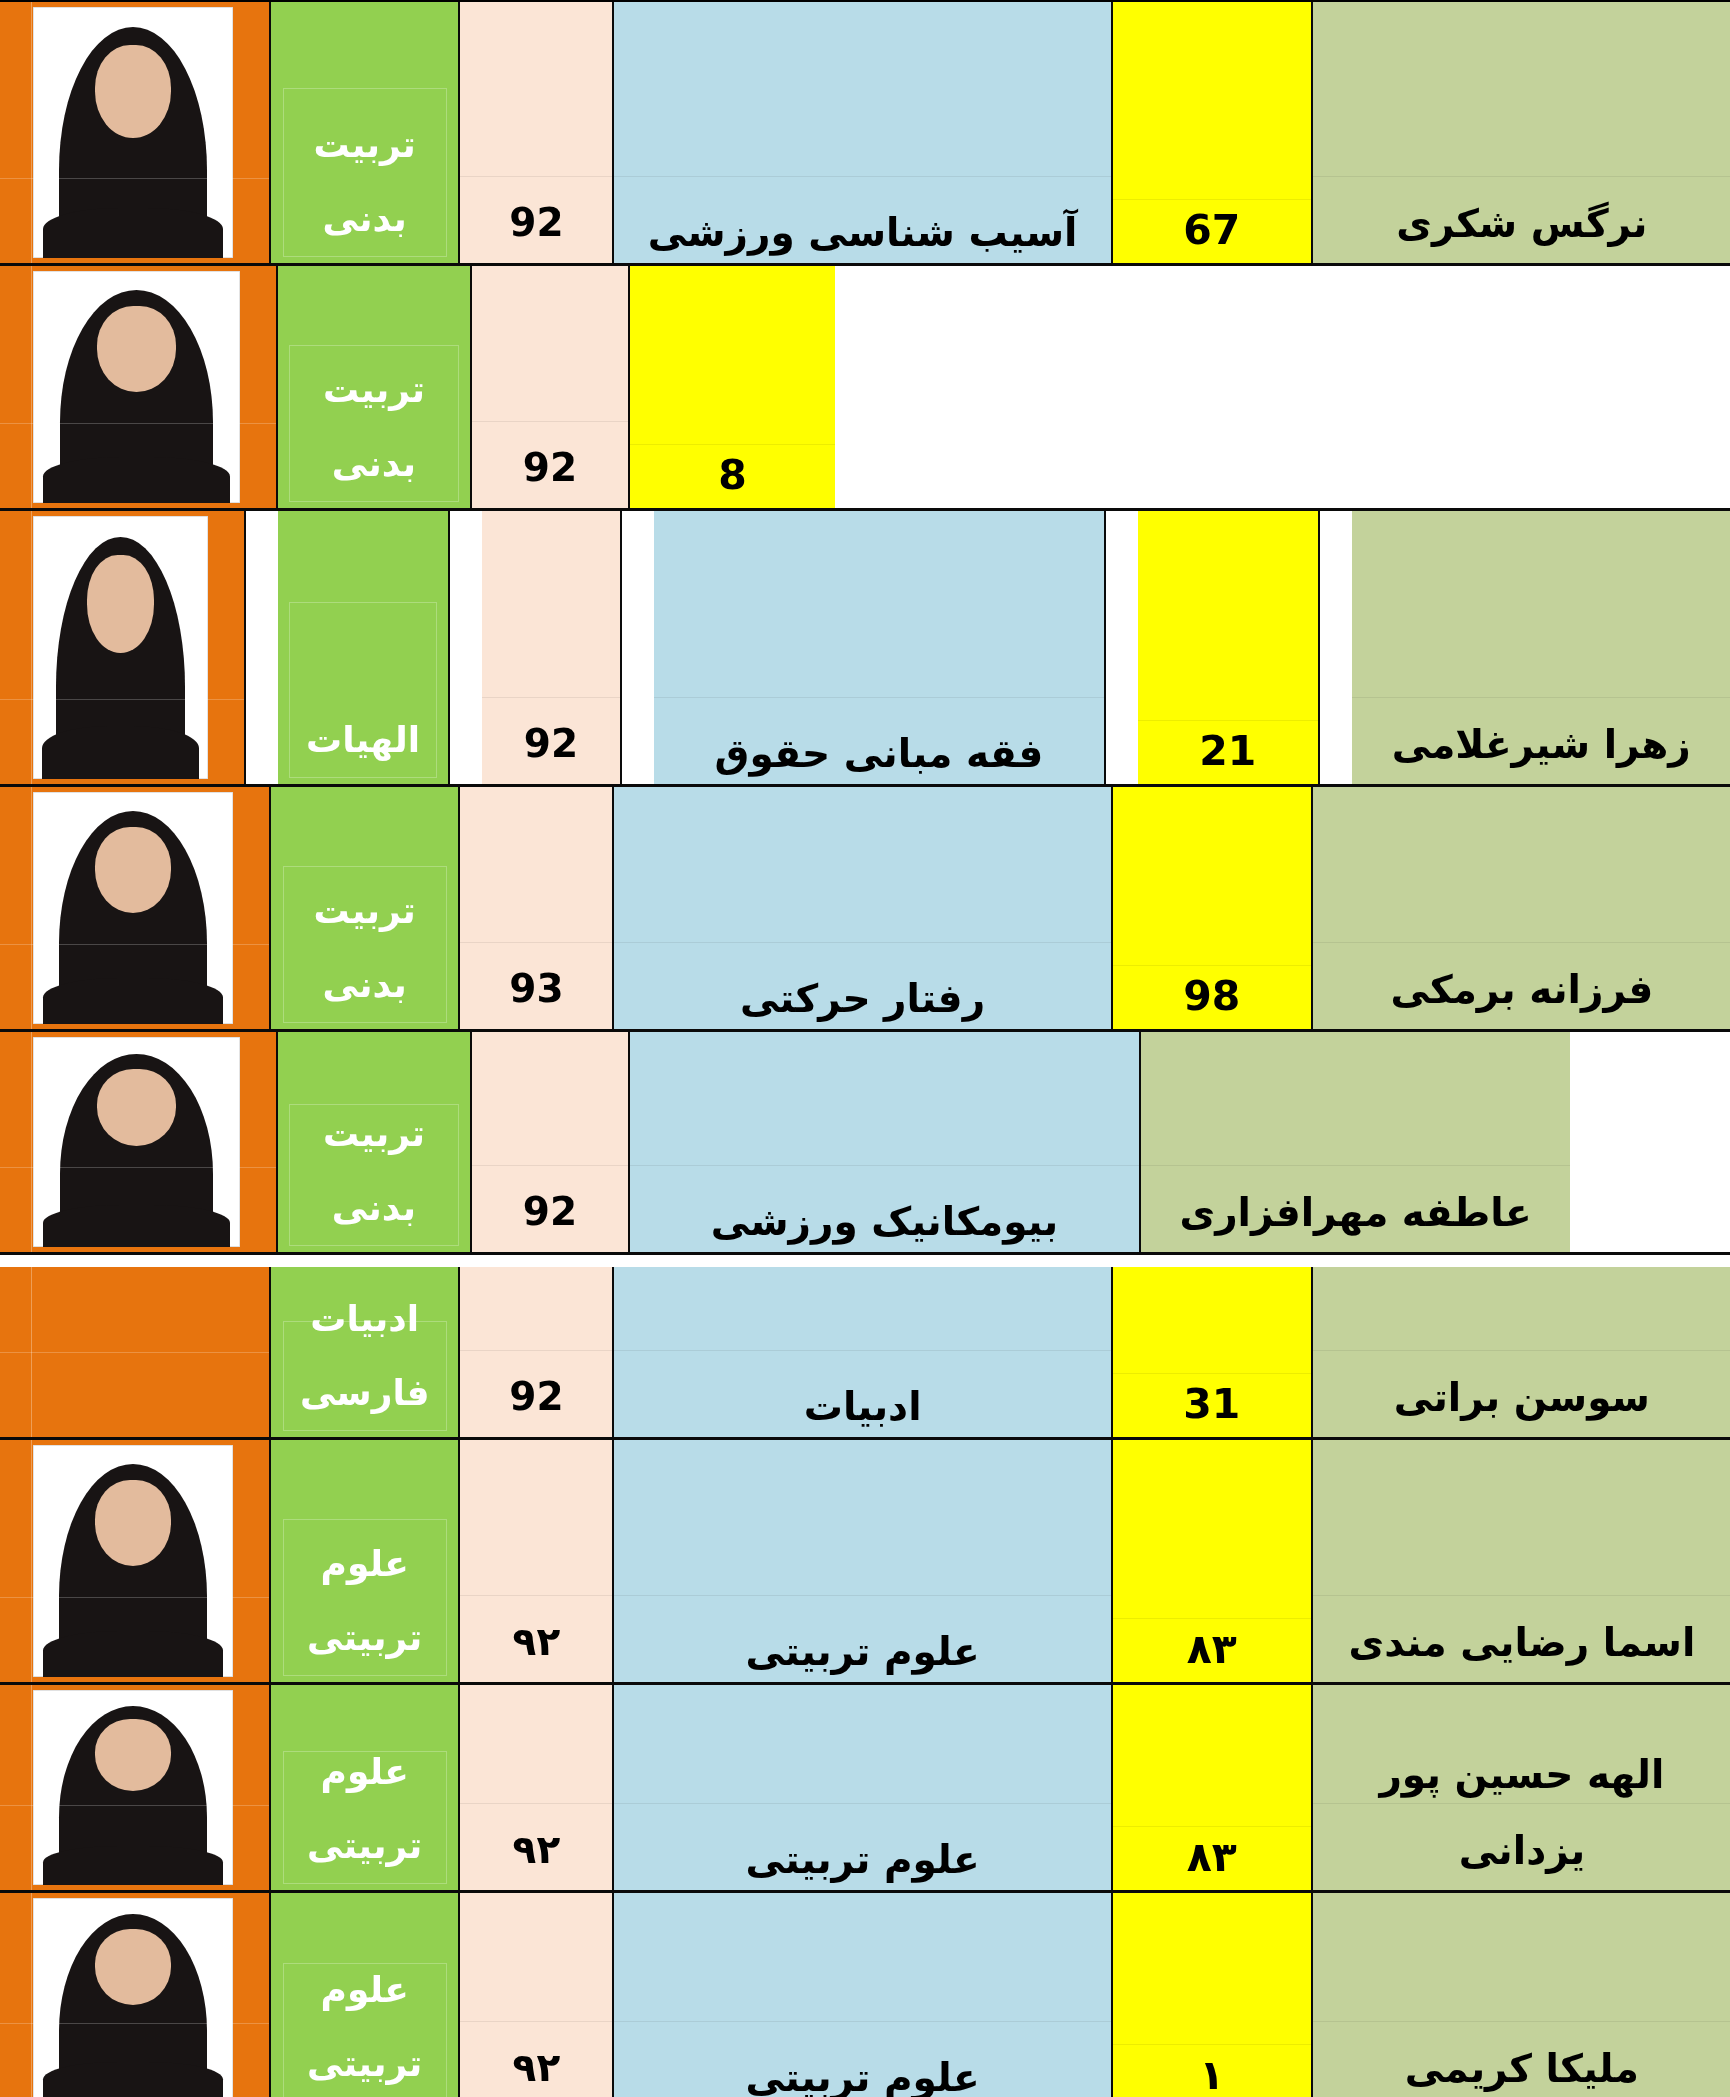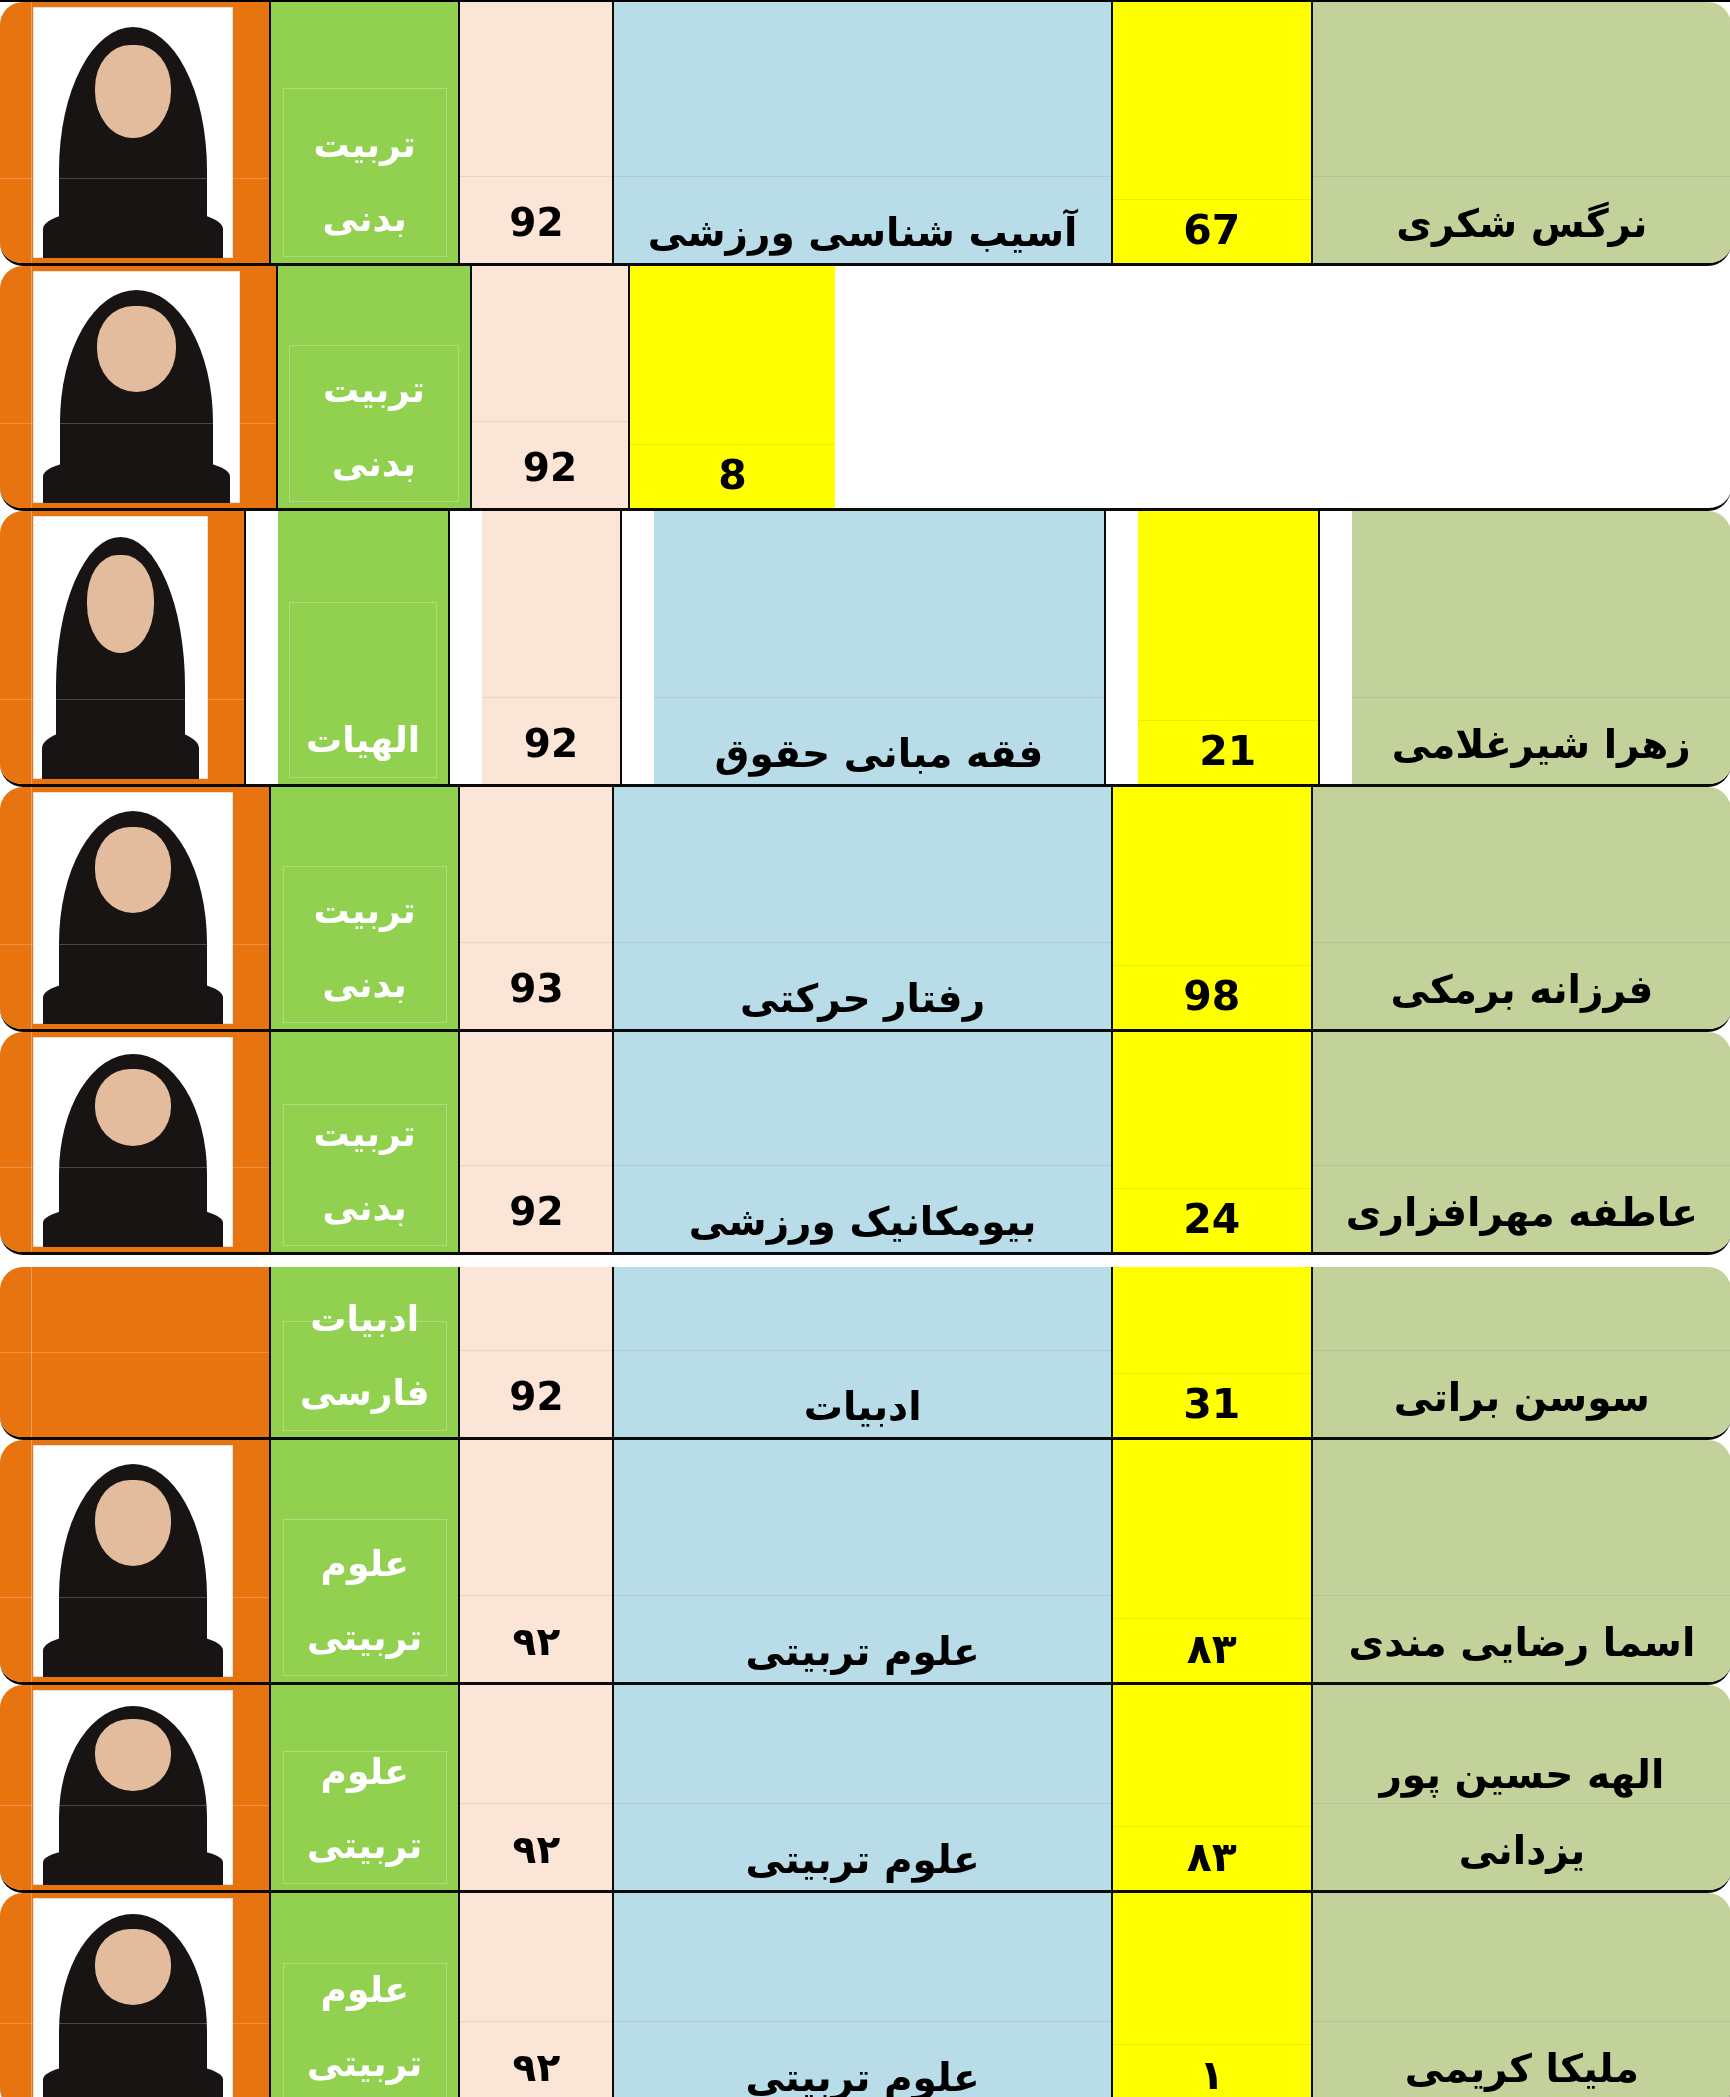--- a/index.html
+++ b/index.html
@@ -9,21 +9,20 @@
     font-family:"DejaVu Sans", sans-serif;
     font-weight:bold;
     color:#000;
   }
   .row{
     display:flex;
     box-sizing:border-box;
     border-bottom:3.6px solid #0a0a0a;
     position:relative;
     overflow:hidden;
-    border-radius:23px;
   }
   .cell{
     box-sizing:border-box;
     border-right:2.1px solid #0a0a0a;
     position:relative;
     overflow:hidden;
     height:100%;
   }
   .cell:last-child{border-right:none;}
 
@@ -205,23 +204,20 @@
         <span>تربیت
 بدنی</span>
         <div class="deptbox"></div>
       </div>
       <div class="cell c-year txt">
         <span>92</span>
       </div>
       <div class="cell c-subject txt">
         <span>بیومکانیک ورزشی</span>
       </div>
-      <div class="cell c-number txt">
-        <span>24</span>
-      </div>
       <div class="cell c-name txt">
         <span>عاطفه مهرافزاری</span>
       </div>
     </div>
     <div class="row" style="height: 173px; margin-top: 12px;">
       <div class="cell c-photo"></div>
       <div class="cell c-dept txt">
         <span>ادبیات
 فارسی</span>
         <div class="deptbox"></div>

